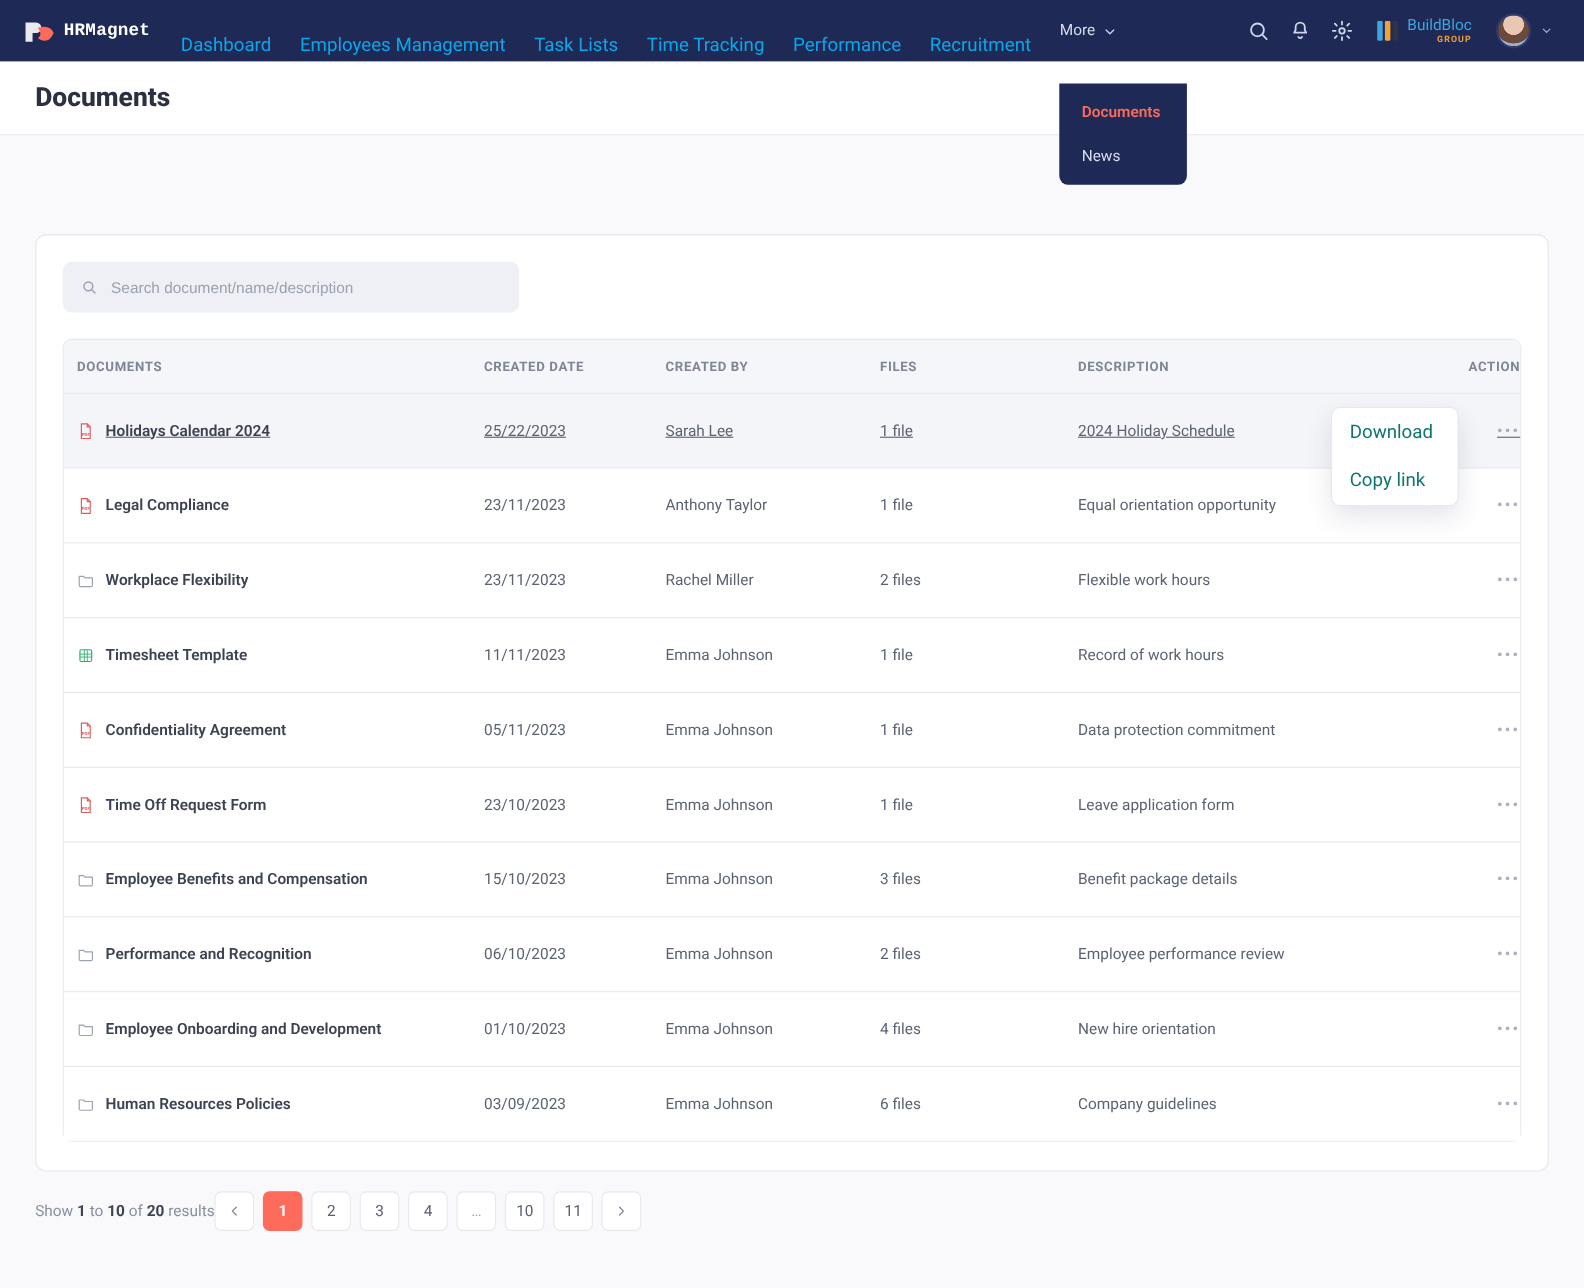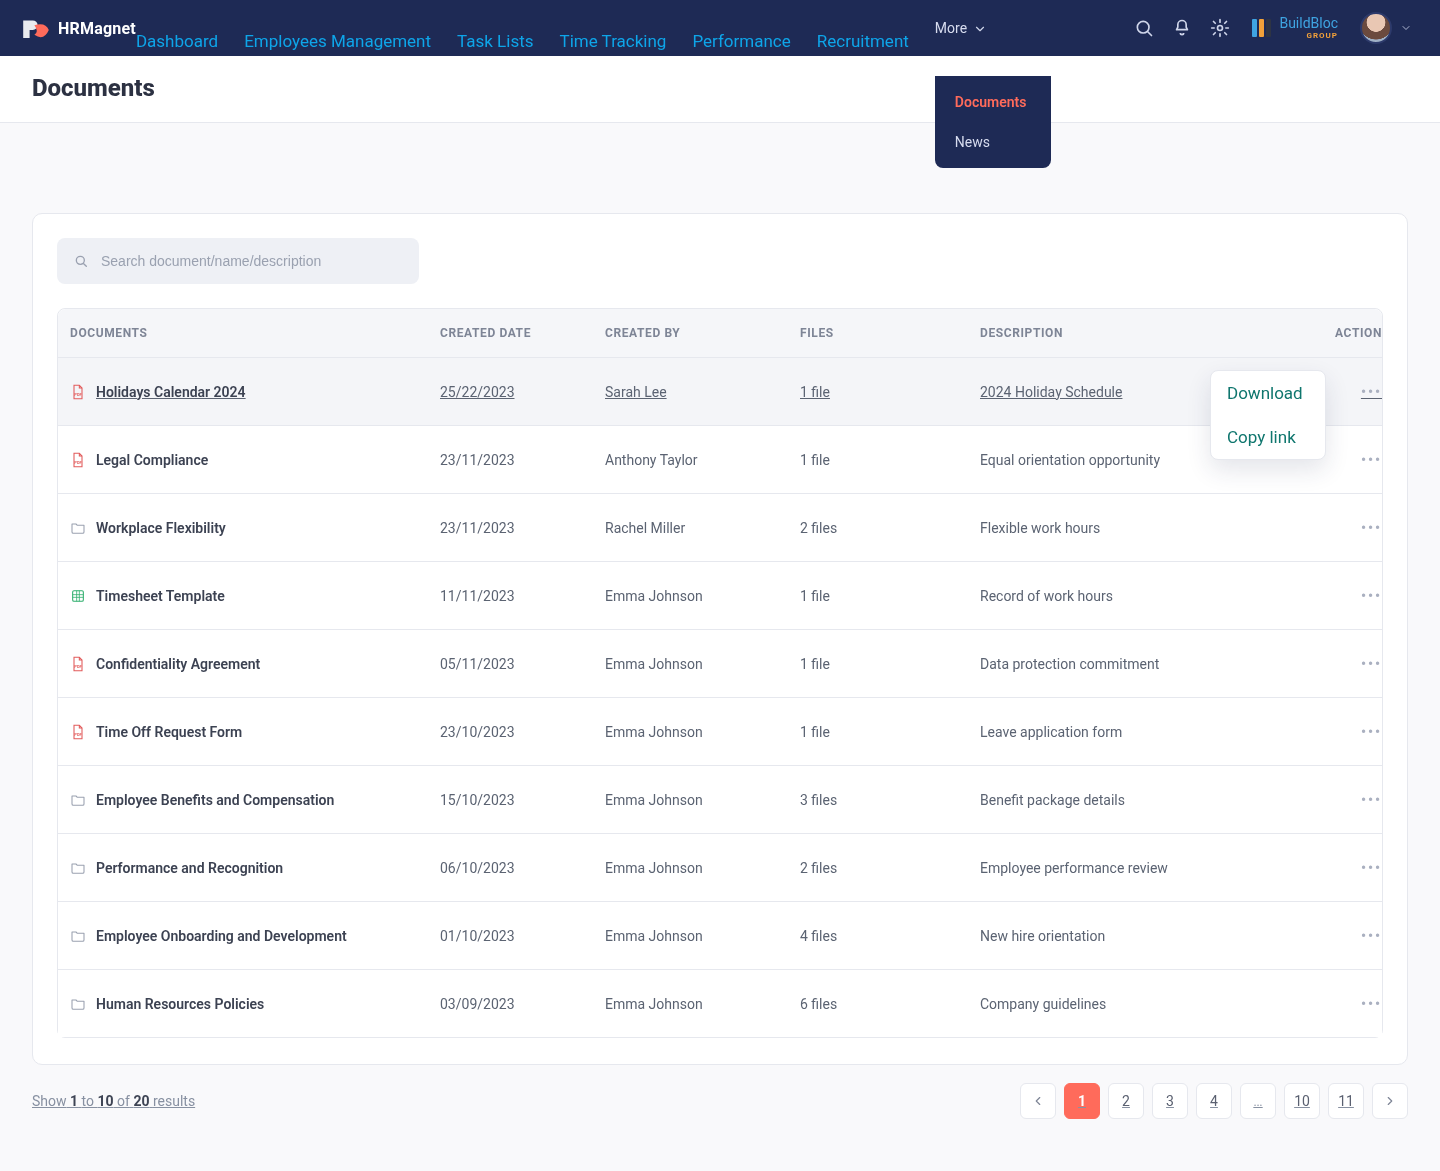--- a/index.html
+++ b/index.html
@@ -28,21 +28,21 @@
 
   
   .topnav{
     height:56px;
     background:var(--navy);
     display:flex;
     align-items:center;
     padding:0 28px 0 20px;
     color:#d7dcef;
   }
-  .brand{display:flex;align-items:center;gap:10px;}
+  .brand{display:flex;align-items:center;gap:10px;margin-right:28px;font-family:Liberation Mono, monospace;}
   .brand-mark{width:28px;height:22px;position:relative;}
   .brand-text{font-weight:700;color:#fff;font-size:16px;letter-spacing:.2px;}
   .nav-links{display:flex;gap:26px;align-items:center;flex:0 0 auto;}
   .nav-link{color:#0ea5e9;cursor:pointer;white-space:nowrap;font-size:17px;margin-top:25px;}
   .nav-more{display:flex;align-items:center;gap:6px;cursor:pointer;position:relative;}
   .chev{width:12px;height:12px;display:inline-block;}
   .topnav-spacer{flex:1;}
   .top-icons{display:flex;align-items:center;gap:18px;margin-left:18px;}
   .icon-btn{width:20px;height:20px;display:flex;align-items:center;justify-content:center;cursor:pointer;color:#cfd5ea;}
   .company{display:flex;align-items:center;gap:8px;margin-left:22px;}
@@ -84,21 +84,21 @@
     border:1px solid var(--border);
     border-radius:10px;
     padding:24px 24px 0;
     position:relative;
   }
 
   .search-wrap{
     display:flex;align-items:center;gap:10px;
     background:var(--chip);
     border-radius:8px;
-    width:362px;height:46px;
+    width:415px;height:46px;
     padding:0 16px;
     color:var(--muted);
   }
   .search-wrap input{
     border:none;background:transparent;outline:none;
     font-size:14px;color:var(--text-dark);width:100%;
   }
   .search-wrap input::placeholder{color:var(--muted);}
 
   
@@ -155,24 +155,23 @@
     box-shadow:0 10px 24px rgba(30,40,80,.12);
     overflow:hidden;
     z-index:10;
   }
   .action-pop .item{padding:12px 16px;color:#0f766e;cursor:pointer;font-size:17px;}
 
   .panel-bottom-gap{height:26px;}
 
   
   .footer{
-    display:flex;align-items:center;justify-content:space-between;
+    display:flex;align-items:center;justify-content:flex-start;
     padding:18px 0 6px;
     color:#8790a1;
-    text-decoration:underline;
   }
   .show-text b{color:#3e4454;font-weight:700;}
   .pager{display:flex;gap:8px;align-items:center;}
   .pg{
     width:36px;height:36px;border:1px solid var(--border);border-radius:6px;
     display:flex;align-items:center;justify-content:center;background:#fff;color:#5a6070;cursor:pointer;font-size:14px;
   }
   .pg.ell{color:#9aa1b0;cursor:default;}
   .pg.active{background:var(--accent);border-color:var(--accent);color:#fff;font-weight:700;}
   .pg.arrow svg{width:14px;height:14px;}

